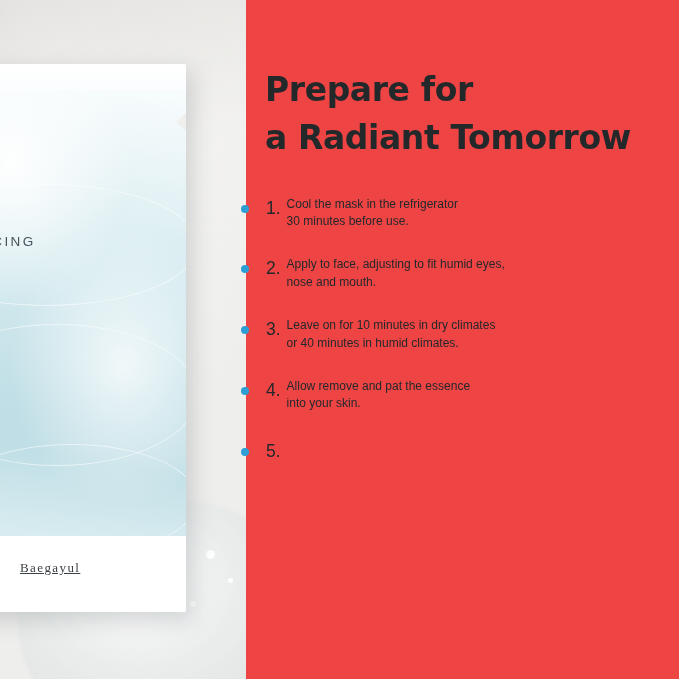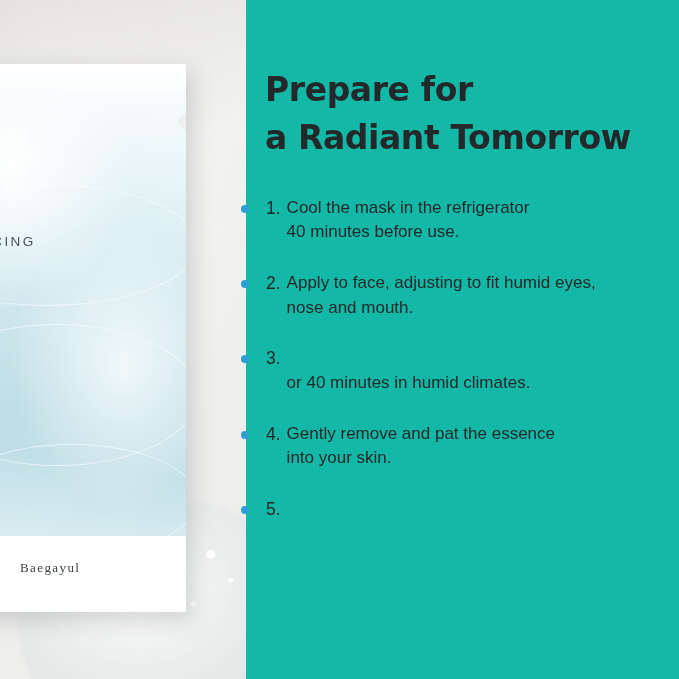--- a/index.html
+++ b/index.html
@@ -135,39 +135,40 @@
     margin-top: 11px;
   }
   .brand {
     position: absolute;
     left: 84px;
     bottom: 36px;
     font-size: 13px;
     letter-spacing: 1.4px;
     color: #3a4145;
     font-family: "Liberation Serif", serif;
+    text-decoration: underline;
   }
 
   
   .divider {
     position: absolute;
     left: 246px;
     top: 0;
     width: 1px;
     height: 679px;
     background: #2f3437;
   }
 
   
   .right-panel {
     position: relative;
     flex: 1;
     padding: 66px 22px 0 19px;
     box-sizing: border-box;
-    background: #14b8a6;
+    background: #ef4444;
   }
   .headline {
     font-family: "DejaVu Sans", sans-serif;
     font-weight: 700;
     color: #23282b;
     font-size: 33px;
     line-height: 1.45;
     letter-spacing: -0.4px;
     margin: 0 0 34px 0;
   }
@@ -194,21 +195,21 @@
     background: #2e9fd4;
   }
   .num {
     font-size: 17.5px;
     color: #23282b;
     line-height: 1.45;
     margin-right: 6px;
     white-space: nowrap;
   }
   .txt {
-    font-size: 17px;
+    font-size: 12px;
     color: #23282b;
     line-height: 1.45;
   }
 </style>
 </head>
 <body>
 
 <div class="canvas">
 
   <div class="left-panel">
@@ -246,47 +247,47 @@
       <span class="l1">Prepare for</span>
       <span class="l2">a Radiant Tomorrow</span>
     </h1>
 
     <ol class="steps">
       <li class="step">
         <span class="bullet"></span>
         <span class="num">1.</span>
         <span class="txt">
           <span>Cool the mask in the refrigerator</span><br>
-          <span>40 minutes before use.</span>
+          <span>30 minutes before use.</span>
         </span>
       </li>
 
       <li class="step">
         <span class="bullet"></span>
         <span class="num">2.</span>
         <span class="txt">
           <span>Apply to face, adjusting to fit humid eyes,</span><br>
           <span>nose and mouth.</span>
         </span>
       </li>
 
       <li class="step">
         <span class="bullet"></span>
         <span class="num">3.</span>
         <span class="txt">
-          <br>
+          <span>Leave on for 10 minutes in dry climates</span><br>
           <span>or 40 minutes in humid climates.</span>
         </span>
       </li>
 
       <li class="step">
         <span class="bullet"></span>
         <span class="num">4.</span>
         <span class="txt">
-          <span>Gently remove and pat the essence</span><br>
+          <span>Allow remove and pat the essence</span><br>
           <span>into your skin.</span>
         </span>
       </li>
 
       <li class="step">
         <span class="bullet"></span>
         <span class="num">5.</span>
       </li>
     </ol>
   </div>

